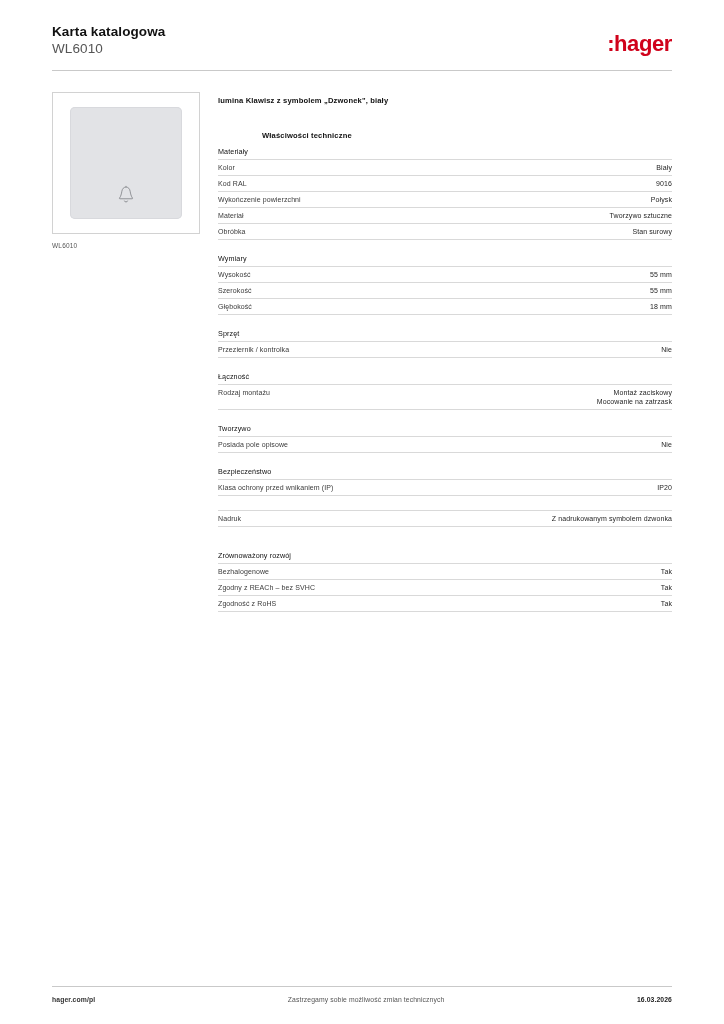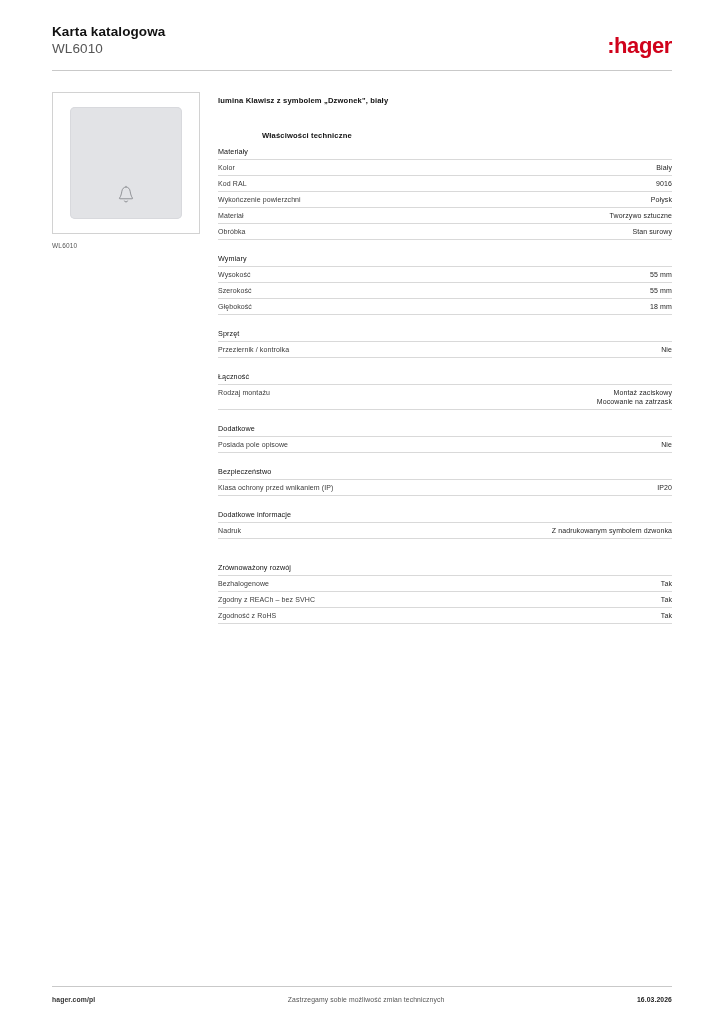--- a/index.html
+++ b/index.html
@@ -17,21 +17,21 @@
     -webkit-font-smoothing: antialiased;
   }
 
   
   .header {
     position: absolute;
     left: 52px;
     top: 24px;
     width: 620px;
     display: flex;
-    align-items: flex-end;
+    align-items: center;
     justify-content: space-between;
   }
   .doc-title {
     font-size: 13.5px;
     font-weight: bold;
     color: #111111;
     line-height: 16px;
     letter-spacing: 0.1px;
   }
   .doc-subtitle {
@@ -270,37 +270,36 @@
   <div class="group">
     <div class="group-title">Łączność</div>
     <div class="row group-rule-top">
       <span class="row-label">Rodzaj montażu</span>
       <span class="row-value">Montaż zaciskowy
 Mocowanie na zatrzask</span>
     </div>
   </div>
 
   <div class="group">
-    <div class="group-title">Dodatkowe</div>
+    <div class="group-title">Tworzywo</div>
     <div class="row group-rule-top">
       <span class="row-label">Posiada pole opisowe</span>
       <span class="row-value">Nie</span>
     </div>
   </div>
 
   <div class="group">
     <div class="group-title">Bezpieczeństwo</div>
     <div class="row group-rule-top">
       <span class="row-label">Klasa ochrony przed wnikaniem (IP)</span>
       <span class="row-value">IP20</span>
     </div>
   </div>
 
   <div class="group">
-    <div class="group-title">Dodatkowe informacje</div>
     <div class="row group-rule-top">
       <span class="row-label">Nadruk</span>
       <span class="row-value">Z nadrukowanym symbolem dzwonka</span>
     </div>
   </div>
 
   <div class="spacer-lg"></div>
 
 
   <div class="group">

